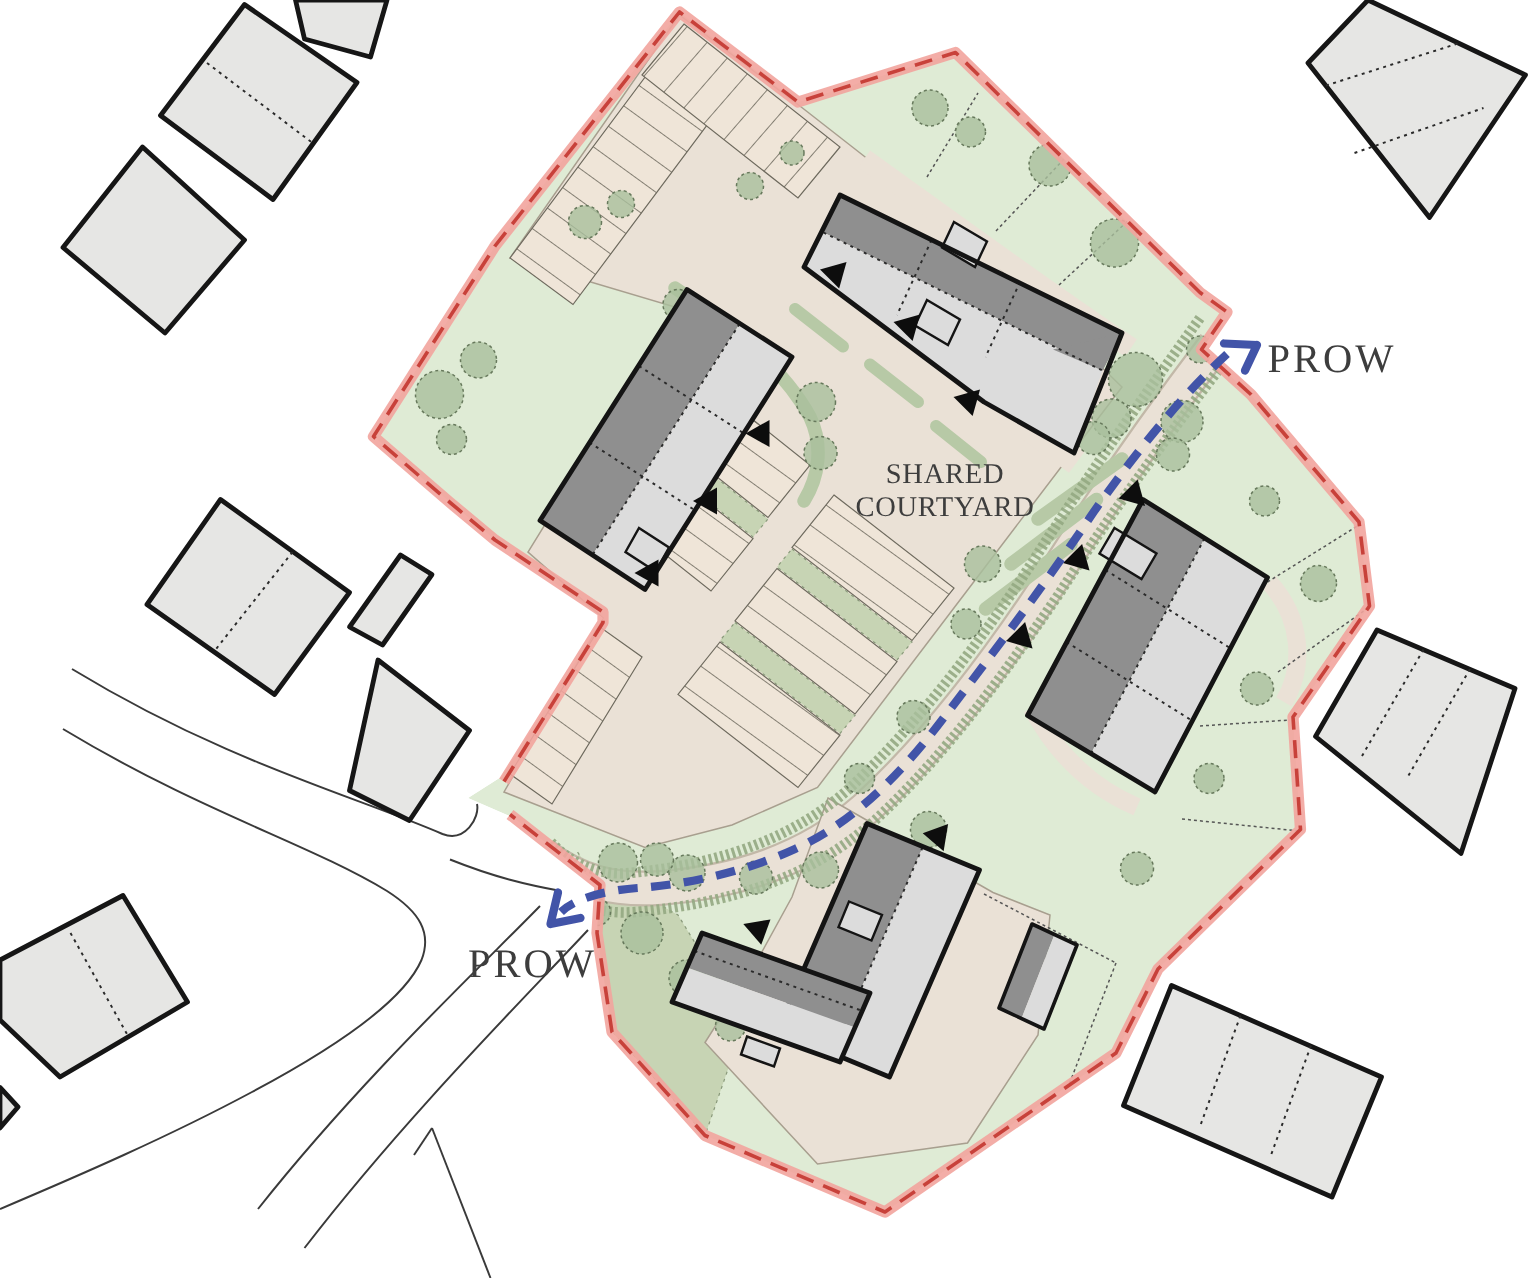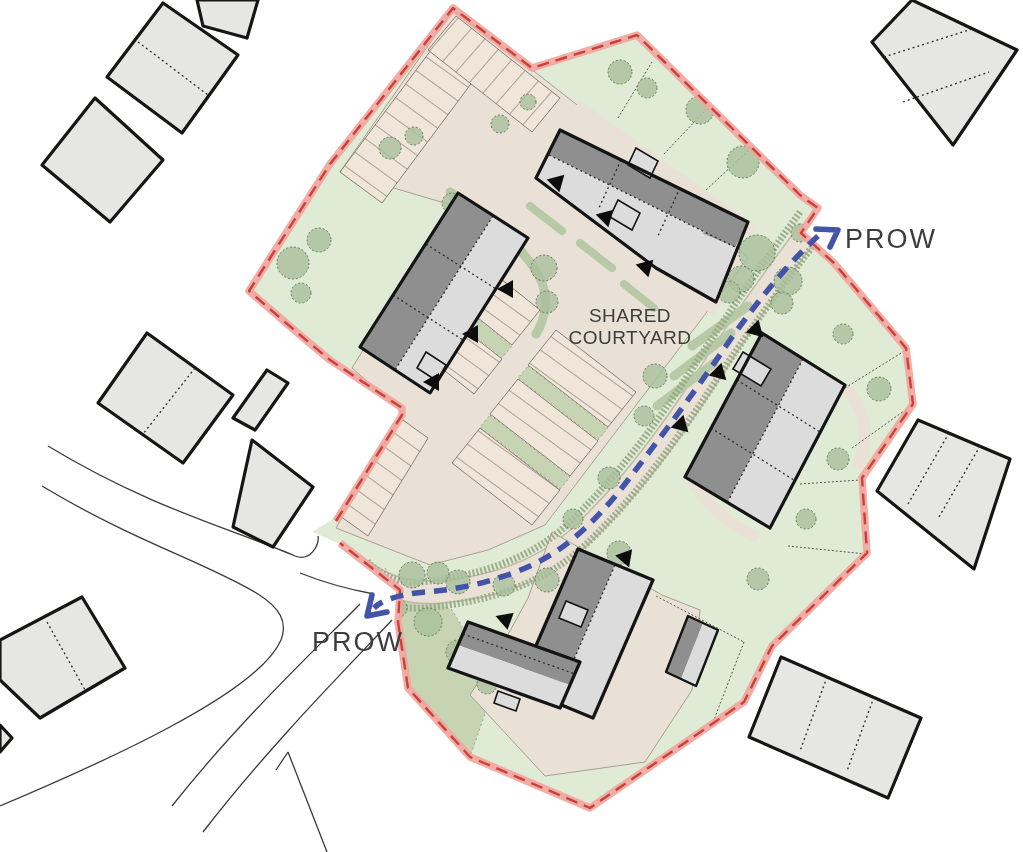--- a/index.html
+++ b/index.html
@@ -1,17 +1,17 @@
 <!DOCTYPE html>
 <html style="--page_bg: #ffffff; --boundary_band: #f2a49d; --boundary_dash: #c8413a; --prow_route: #4254a8; --landscape_green: #dfebd5; --landscape_green_dark: #c7d4b4; --hedge_green: #b7c9a6; --tree_green: #a9bf9c; --paving: #eae1d6; --parking: #efe5d8; --roof_dark: #8f8f8f; --roof_light: #dcdcdc; --building_outline: #141414; --offsite_building: #e6e6e4; --road_line: #3a3a3a; --label_text: #3d3d3d;"><head>
 <meta charset="utf-8">
 <style>
   html,body{margin:0;padding:0;background:#fff;}
   #plan-wrap{position:relative;width:1023px;height:852px;background:var(--page_bg,#fff);overflow:hidden;
-             font-family:Liberation Sans, sans-serif;}
+             font-family:Liberation Serif, serif;}
   svg{display:block;}
   .road{stroke:var(--road_line);stroke-width:1.3;fill:none;}
   .offsite{fill:var(--offsite_building);stroke:#161616;stroke-width:3.2;stroke-linejoin:round;}
   .ridge{stroke:#2a2a2a;stroke-width:1.3;stroke-dasharray:2 3;fill:none;}
   .base-green{fill:var(--landscape_green);}
   .dark-green{fill:var(--landscape_green_dark);stroke:#89997a;stroke-width:.8;stroke-dasharray:2 3;}
   .pave{fill:var(--paving);stroke:#a89f8f;stroke-width:1;}
   .pave-stroke{stroke:var(--paving);fill:none;}
   .pave-edge{stroke:#c2b8a8;fill:none;}
   .bayq{stroke:#6e6a5e;stroke-width:.8;}

